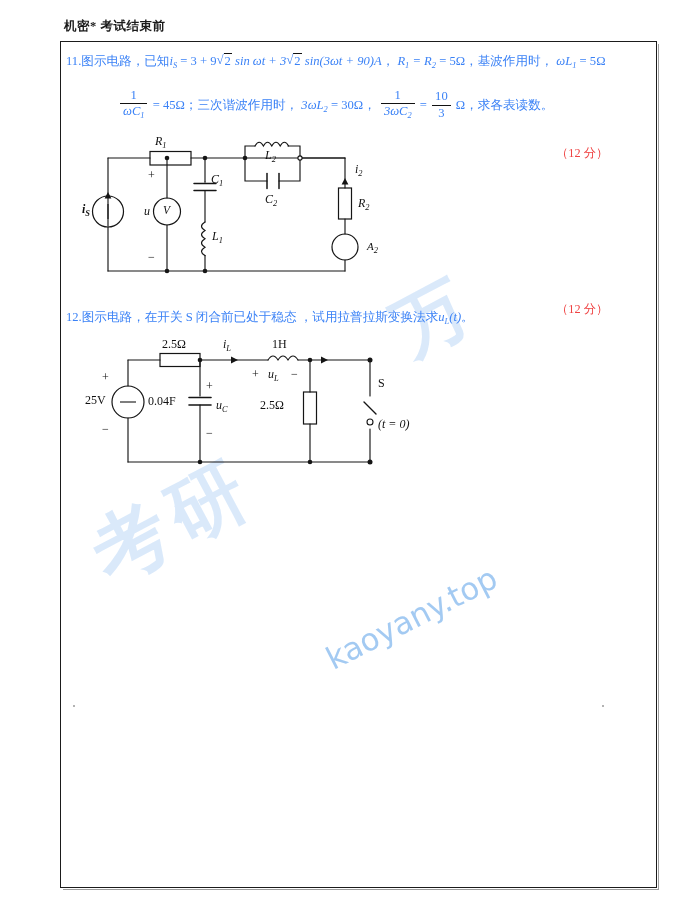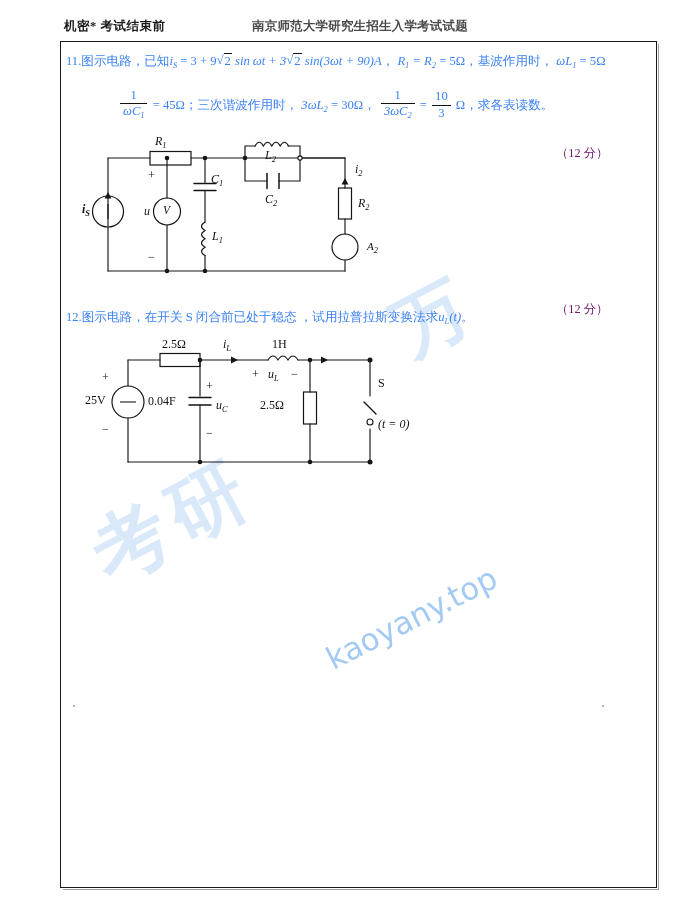--- a/index.html
+++ b/index.html
@@ -33,21 +33,21 @@
   .wm1{left:88px;top:470px;transform:rotate(-28deg);}
   .wm2{left:395px;top:268px;transform:rotate(-28deg);font-size:72px;}
   .wm-url{left:318px;top:600px;transform:rotate(-27deg);font-size:31px;
           font-family:"DejaVu Sans",sans-serif;color:#9fc8f2;opacity:.95;letter-spacing:0px;}
 
   
   .qline{position:absolute;font-size:12.6px;color:#3b82f6;white-space:nowrap;}
   .q11a{left:66px;top:53px;}
   .q11b{left:118px;top:90px;}
   .q12a{left:66px;top:309px;}
-  .marks{position:absolute;font-size:12.3px;color:#701a75;white-space:nowrap;}
+  .marks{position:absolute;font-size:12.3px;color:#ef4444;white-space:nowrap;}
   .m11{left:556px;top:145px;}
   .m12{left:556px;top:301px;}
 
   
   .it{font-style:italic;}
   .sub{font-size:8.4px;vertical-align:-3px;font-style:italic;}
   .frac{display:inline-block;text-align:center;vertical-align:middle;line-height:1.05;
         margin:0 2px;position:relative;top:-1px;}
   .frac .n{display:block;border-bottom:1.1px solid #111;padding:0 3px 1px;}
   .frac .d{display:block;padding:1px 3px 0;}
@@ -64,21 +64,20 @@
 
   .foot-dot{position:absolute;width:2px;height:2px;background:#9a9a9a;border-radius:50%;}
 </style>
 </head>
 <body>
 
 <div class="page">
 
   <div class="hdr">
     <div class="hdr-left">机密* 考试结束前</div>
-    <div class="hdr-right">南京师范大学研究生招生入学考试试题</div>
   </div>
 
   <div class="frame"></div>
 
   <div class="wm wm-cn wm1">考研</div>
   <div class="wm wm-cn wm2">万</div>
   <div class="wm wm-url">kaoyany.top</div>
 
   <div class="qline q11a">
     <span>11.</span><span>图示电路，已知</span><span class="it">i</span><span class="sub">S</span>

